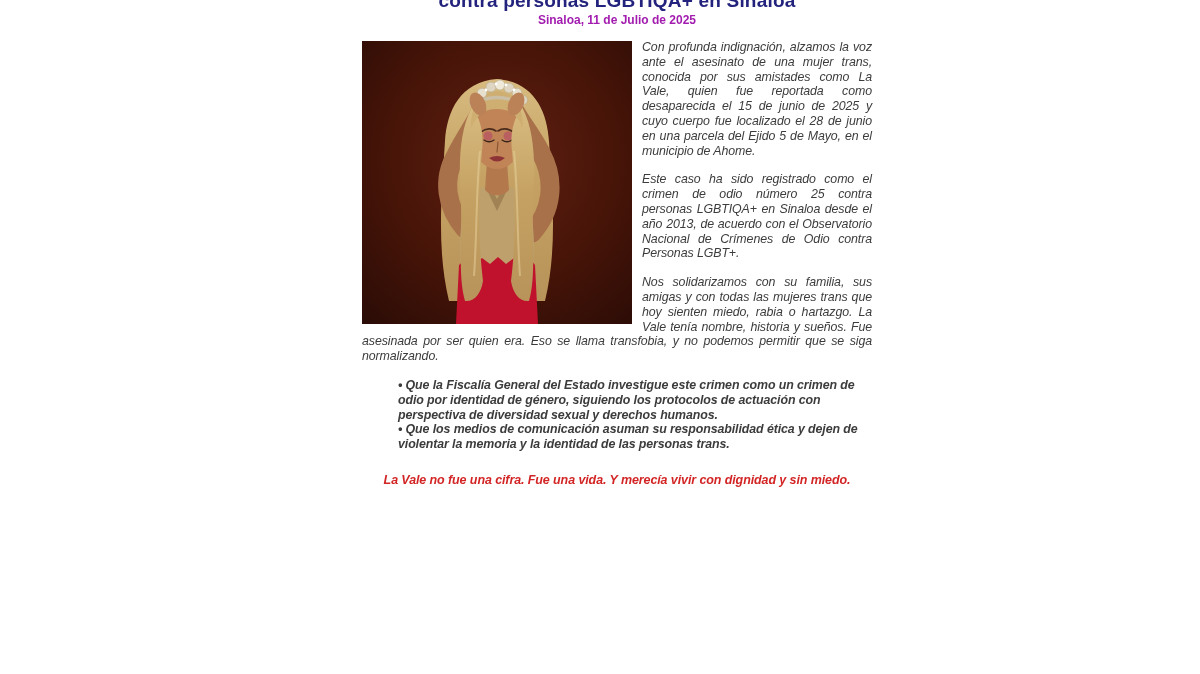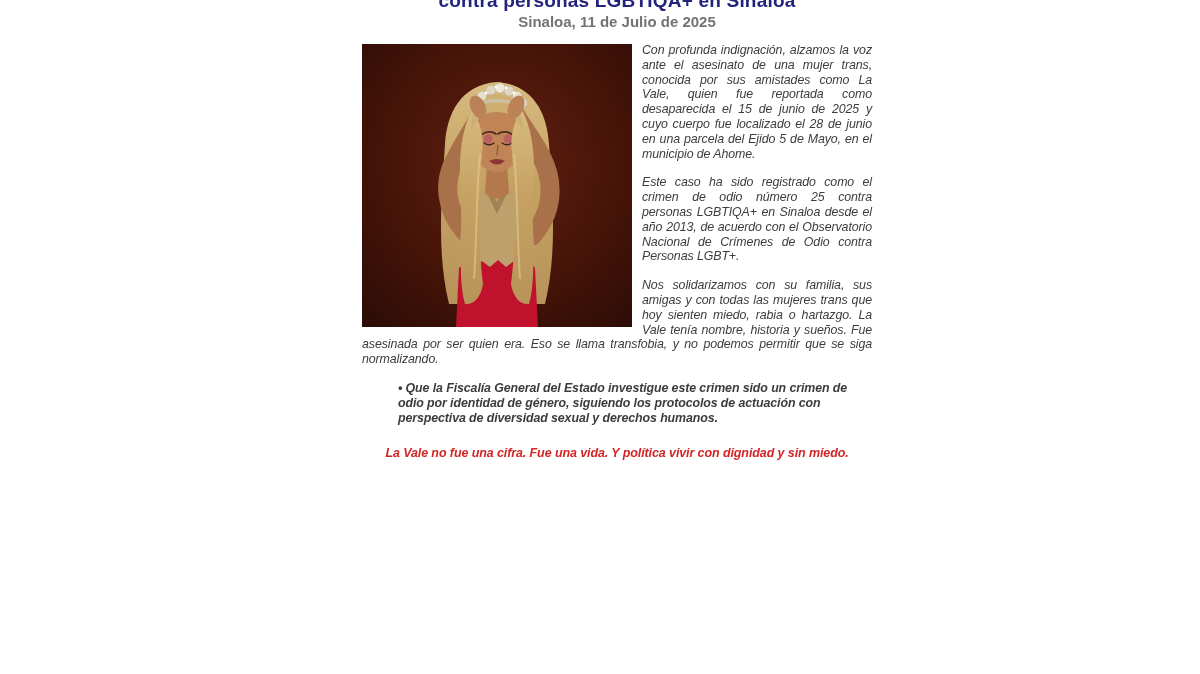--- a/index.html
+++ b/index.html
@@ -8,21 +8,21 @@
     background:#ffffff;
     font-family:"Liberation Sans", sans-serif;
   }
   .content{position:absolute;left:362px;top:0;width:510px;}
   .title-line1{
     margin:-10px 0 0;text-align:center;white-space:nowrap;
     font-size:19px;font-weight:800;color:#23237d;letter-spacing:.2px;
   }
   .title-line2{
     margin:1px 0 0;text-align:center;
-    font-size:15px;font-weight:700;color:#737373;
+    font-size:12px;font-weight:700;color:#a21caf;
   }
   .flow{margin-top:13px;font-size:12.4px;line-height:14.8px;color:#3c3c3c;letter-spacing:-0.1px;font-style:italic;}
   .photo-frame{
     float:left;width:270px;height:283px;margin:1px 10px 8px 0;
     overflow:hidden;background:#2e0f08;
   }
   .photo-frame svg{display:block;}
   p.body-par{margin:0 0 14px;text-align:justify;}
   p.clear{clear:left;}
   .demands-heading{font-weight:800;margin:0 0 13px;clear:left;}
@@ -109,21 +109,22 @@
         <ellipse cx="154" cy="63" rx="7.5" ry="12" fill="#bb8257" transform="rotate(24 154 63)"></ellipse>
       </svg>
     </div>
 
     <p class="body-par">Con profunda indignación, alzamos la voz ante el asesinato de una mujer trans, conocida por sus amistades como La Vale, quien fue reportada como desaparecida el 15 de junio de 2025 y cuyo cuerpo fue localizado el 28 de junio en una parcela del Ejido 5 de Mayo, en el municipio de Ahome.</p>
     <p class="body-par">Este caso ha sido registrado como el crimen de odio número 25 contra personas LGBTIQA+ en Sinaloa desde el año 2013, de acuerdo con el Observatorio Nacional de Crímenes de Odio contra Personas LGBT+.</p>
     <p class="body-par">Nos solidarizamos con su familia, sus amigas y con todas las mujeres trans que hoy sienten miedo, rabia o hartazgo. La Vale tenía nombre, historia y sueños. Fue asesinada por ser quien era. Eso se llama transfobia, y no podemos permitir que se siga normalizando.</p>
 
 
     <div class="bullet-list">
-      <p>• Que la Fiscalía General del Estado investigue este crimen sido un crimen de odio por identidad de género, siguiendo los protocolos de actuación con perspectiva de diversidad sexual y derechos humanos.</p>
+      <p>• Que la Fiscalía General del Estado investigue este crimen como un crimen de odio por identidad de género, siguiendo los protocolos de actuación con perspectiva de diversidad sexual y derechos humanos.</p>
+      <p>• Que los medios de comunicación asuman su responsabilidad ética y dejen de violentar la memoria y la identidad de las personas trans.</p>
     </div>
 
     <div class="red-line red-1">
-      <span>La Vale no fue una cifra. Fue una vida. Y política vivir con dignidad y sin miedo.</span>
+      <span>La Vale no fue una cifra. Fue una vida. Y merecía vivir con dignidad y sin miedo.</span>
     </div>
 
   </div>
 </div>
 
 </body></html>

